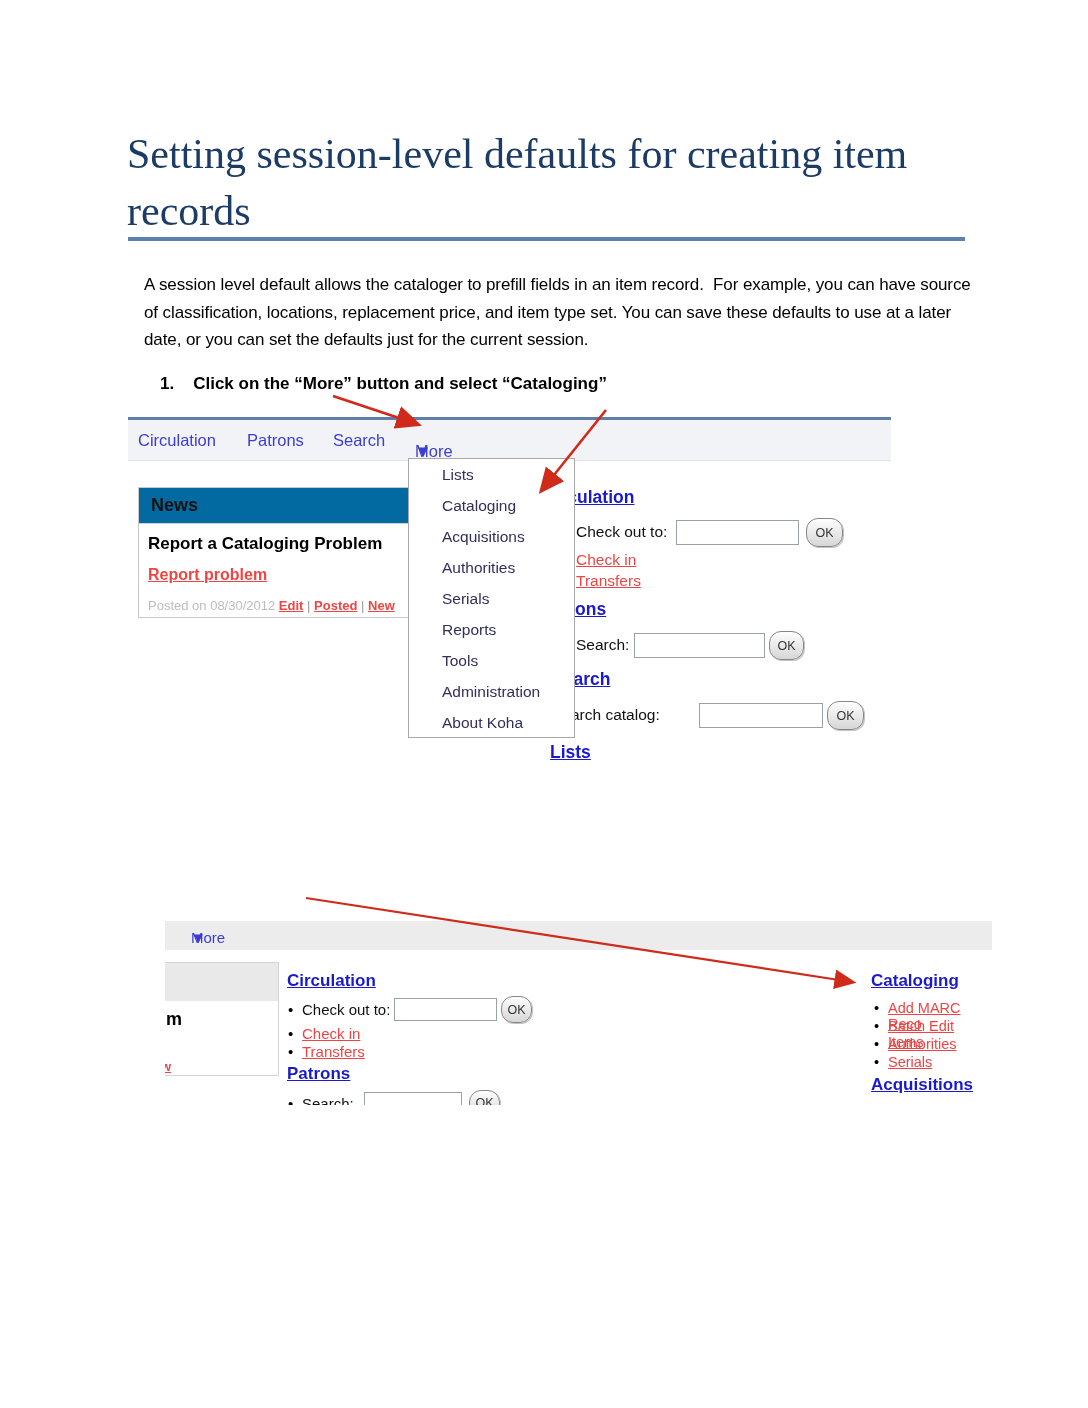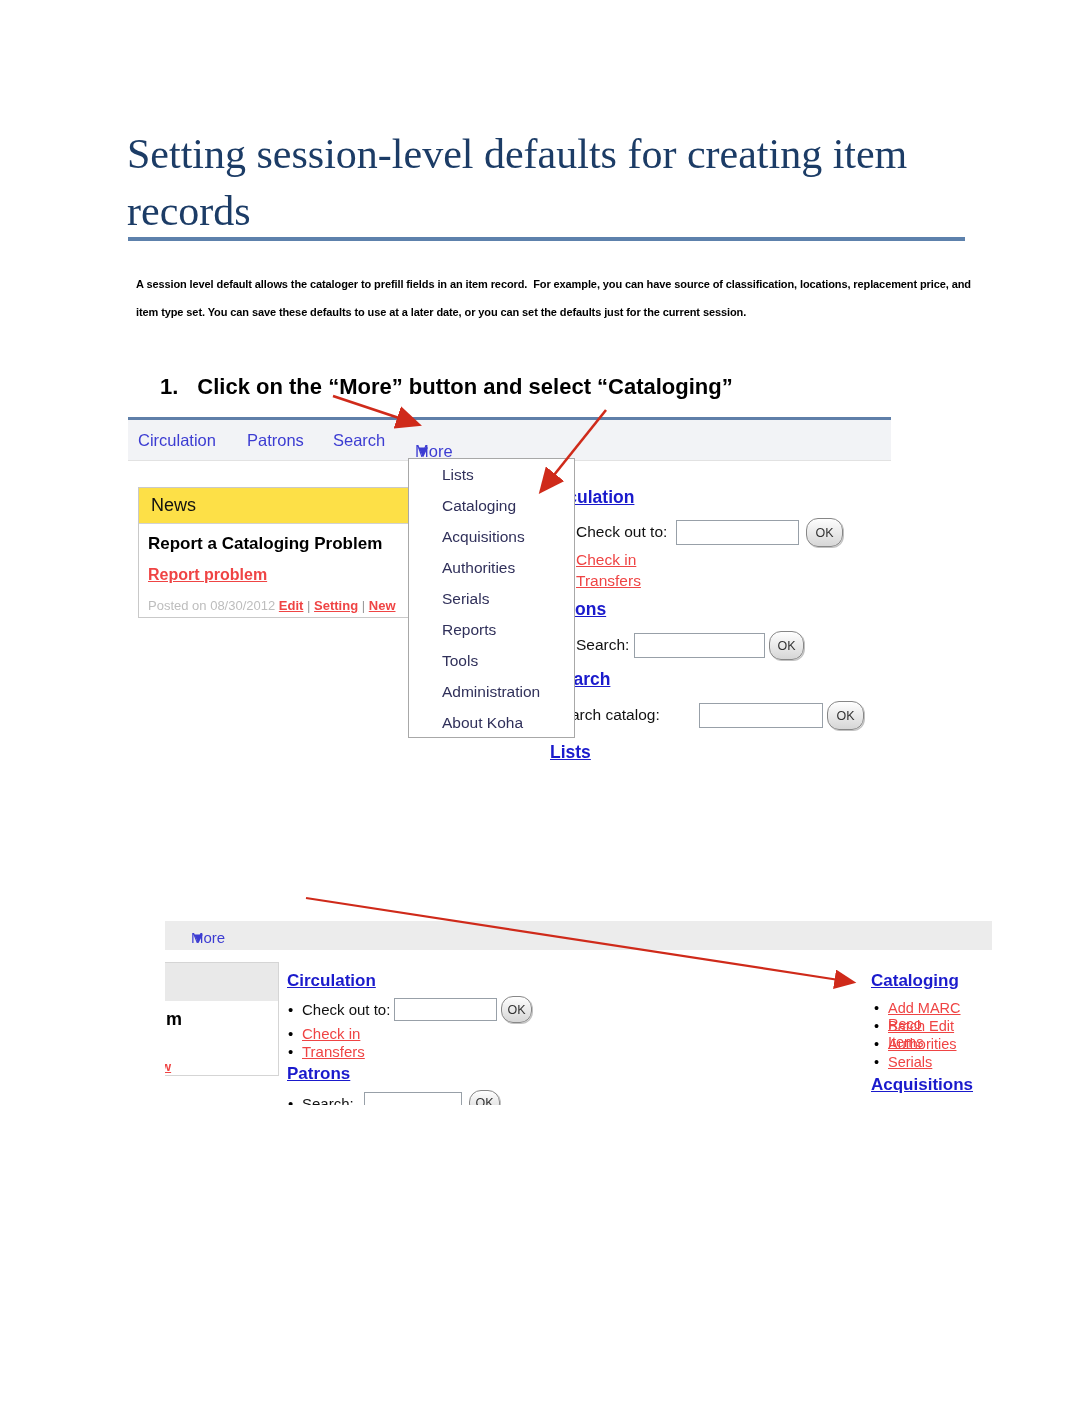--- a/index.html
+++ b/index.html
@@ -11,25 +11,25 @@
   .abs { position:absolute; }
 
   
   .doc-title {
     left:127px; top:126px; width:856px;
     font-family:"Liberation Serif", serif;
     font-size:42px; line-height:57px; color:#1c3c66; font-weight:400;
   }
   .title-rule { left:128px; top:237px; width:837px; height:4px; background:#5d81ac; }
   .doc-intro {
-    left:136px; top:271px; width:845px;
-    font-size:11px; line-height:27.5px; font-weight:700; color:#000;
+    left:144px; top:271px; width:845px;
+    font-size:17px; line-height:27.5px; font-weight:400; color:#000;
     white-space:pre-wrap; letter-spacing:-0.1px;
   }
-  .doc-step { left:160px; top:374px; font-size:22px; font-weight:700; color:#000; }
+  .doc-step { left:160px; top:374px; font-size:17px; font-weight:700; color:#000; }
   .doc-step .num { display:inline-block; margin-right:19px; }
   .doc-or { left:164px; top:877px; font-size:17px; font-weight:600; color:#000; }
   .doc-footer { left:128px; top:1320px; font-size:17px; font-weight:700; color:#000; }
 
   
   .koha-link { color:#ef4444; text-decoration:underline; cursor:pointer; }
   .koha-heading { color:#1a1acc; font-weight:700; text-decoration:underline; cursor:pointer; }
   .txtinput { position:absolute; background:#fff; border:1px solid #98a0a8; }
   .okbtn {
     position:absolute; background:linear-gradient(#fefefe,#d6d6d6);
@@ -51,22 +51,22 @@
   .homecol { z-index:1; }
   .homecol .hd { position:absolute; font-size:17.5px; }
   .homecol .lbl { position:absolute; font-size:15.5px; color:#111; }
   .homecol .lnk { position:absolute; font-size:15.5px; }
 
   .newsbox {
     position:absolute; left:10px; top:70px; width:296px; height:131px;
     background:#fff; border:1px solid #c9c9c9; z-index:2;
   }
   .newsbox .nhead {
-    height:36px; background:#fde047; border-bottom:1px solid #d2d2d2;
-    font-size:18px; font-weight:400; color:#111; padding:7px 0 0 12px;
+    height:36px; background:#0369a1; border-bottom:1px solid #d2d2d2;
+    font-size:18px; font-weight:700; color:#111; padding:7px 0 0 12px;
   }
   .newsbox .ntitle { position:absolute; left:9px; top:46px; font-size:17px; font-weight:700; color:#000; white-space:nowrap; }
   .newsbox .nlink { position:absolute; left:9px; top:78px; font-size:16px; font-weight:600; }
   .newsbox .nfoot { position:absolute; left:9px; top:110px; font-size:13px; color:#bdbdbd; white-space:nowrap; }
   .newsbox .nfoot a { font-weight:700; font-size:13px; }
   .newsbox .nfoot .sep { color:#9a9a9a; font-weight:400; }
 
   .dropdown {
     position:absolute; left:280px; top:41px; width:167px; height:280px;
     background:#fff; border:1px solid #a8a8a8; z-index:10;
@@ -139,21 +139,21 @@
     </div>
 
     <div class="newsbox">
       <div class="nhead">News</div>
       <span class="ntitle">Report a Cataloging Problem</span>
       <a class="nlink koha-link">Report problem</a>
       <div class="nfoot">
         <span>Posted on 08/30/2012</span>
         <a class="koha-link">Edit</a>
         <span class="sep">|</span>
-        <a class="koha-link">Setting</a>
+        <a class="koha-link">Posted</a>
         <span class="sep">|</span>
         <a class="koha-link">New</a>
       </div>
     </div>
 
     <div class="dropdown">
       <div class="ditem">Lists</div>
       <div class="ditem">Cataloging</div>
       <div class="ditem">Acquisitions</div>
       <div class="ditem">Authorities</div>

